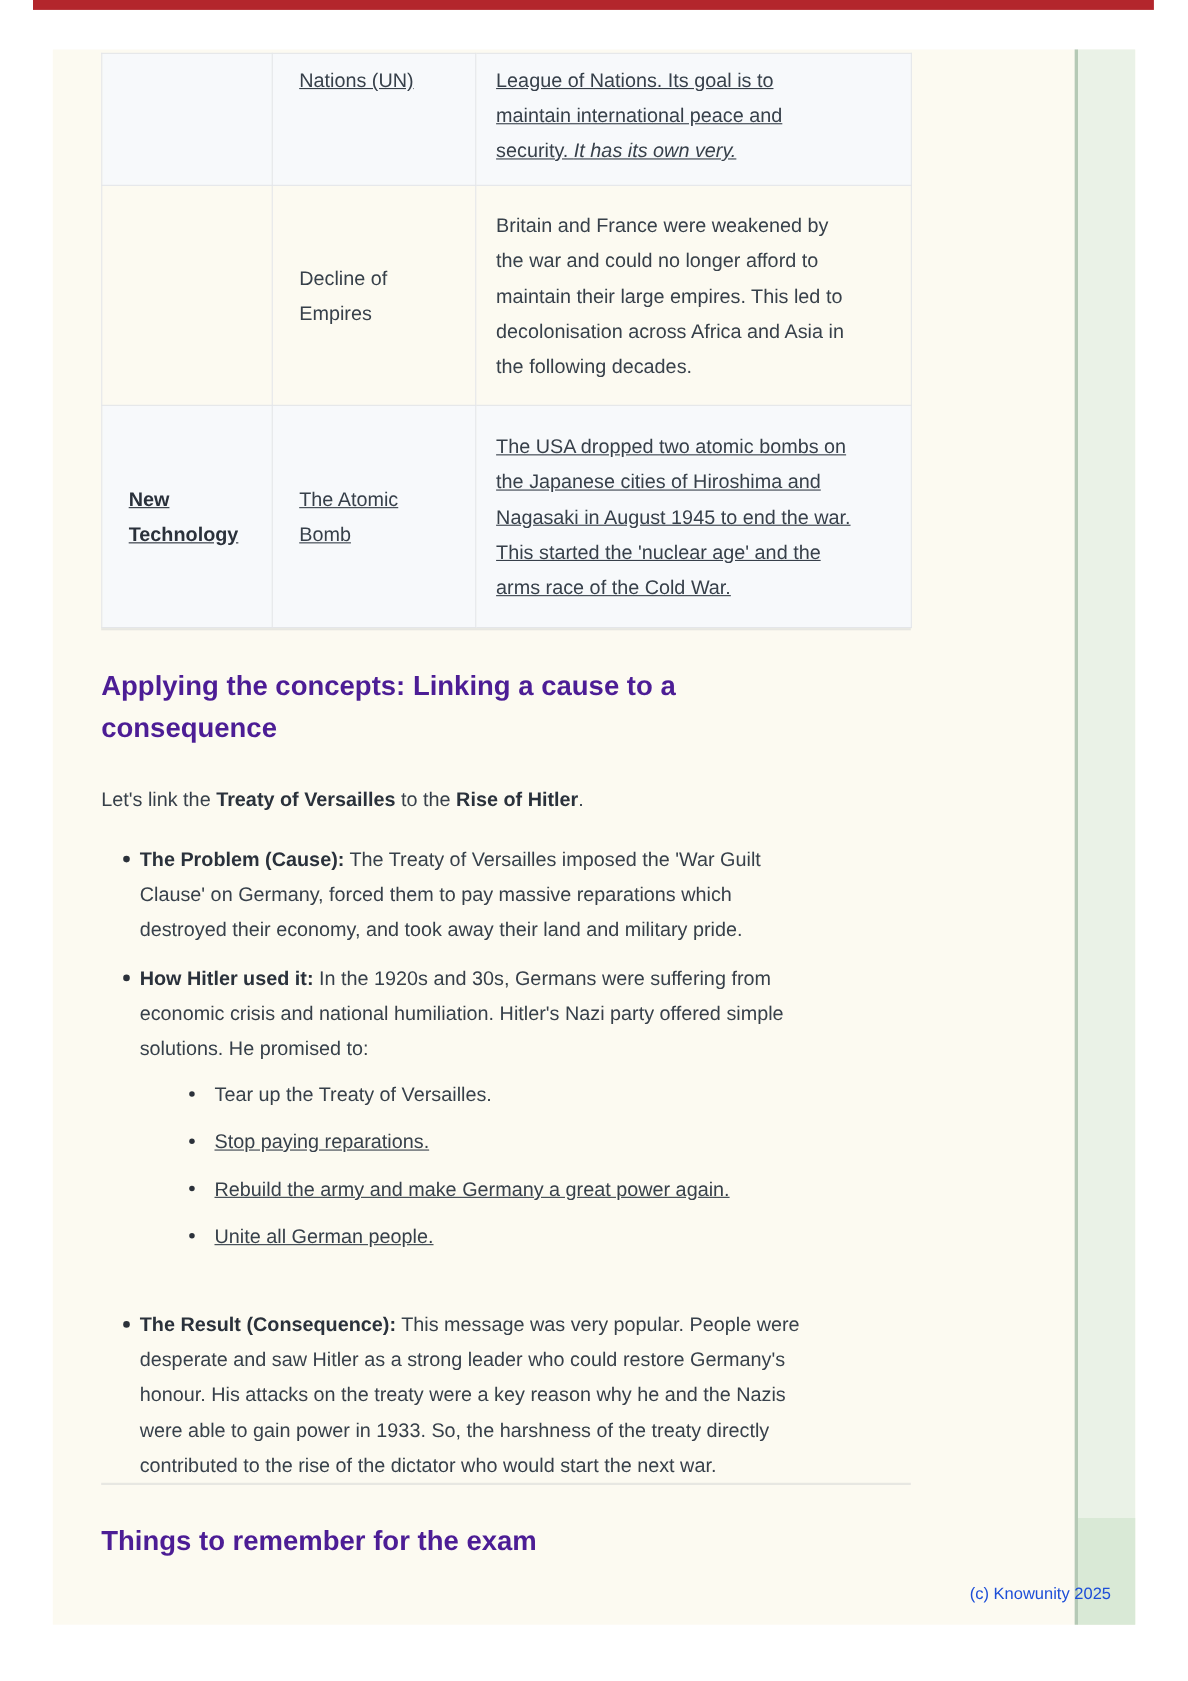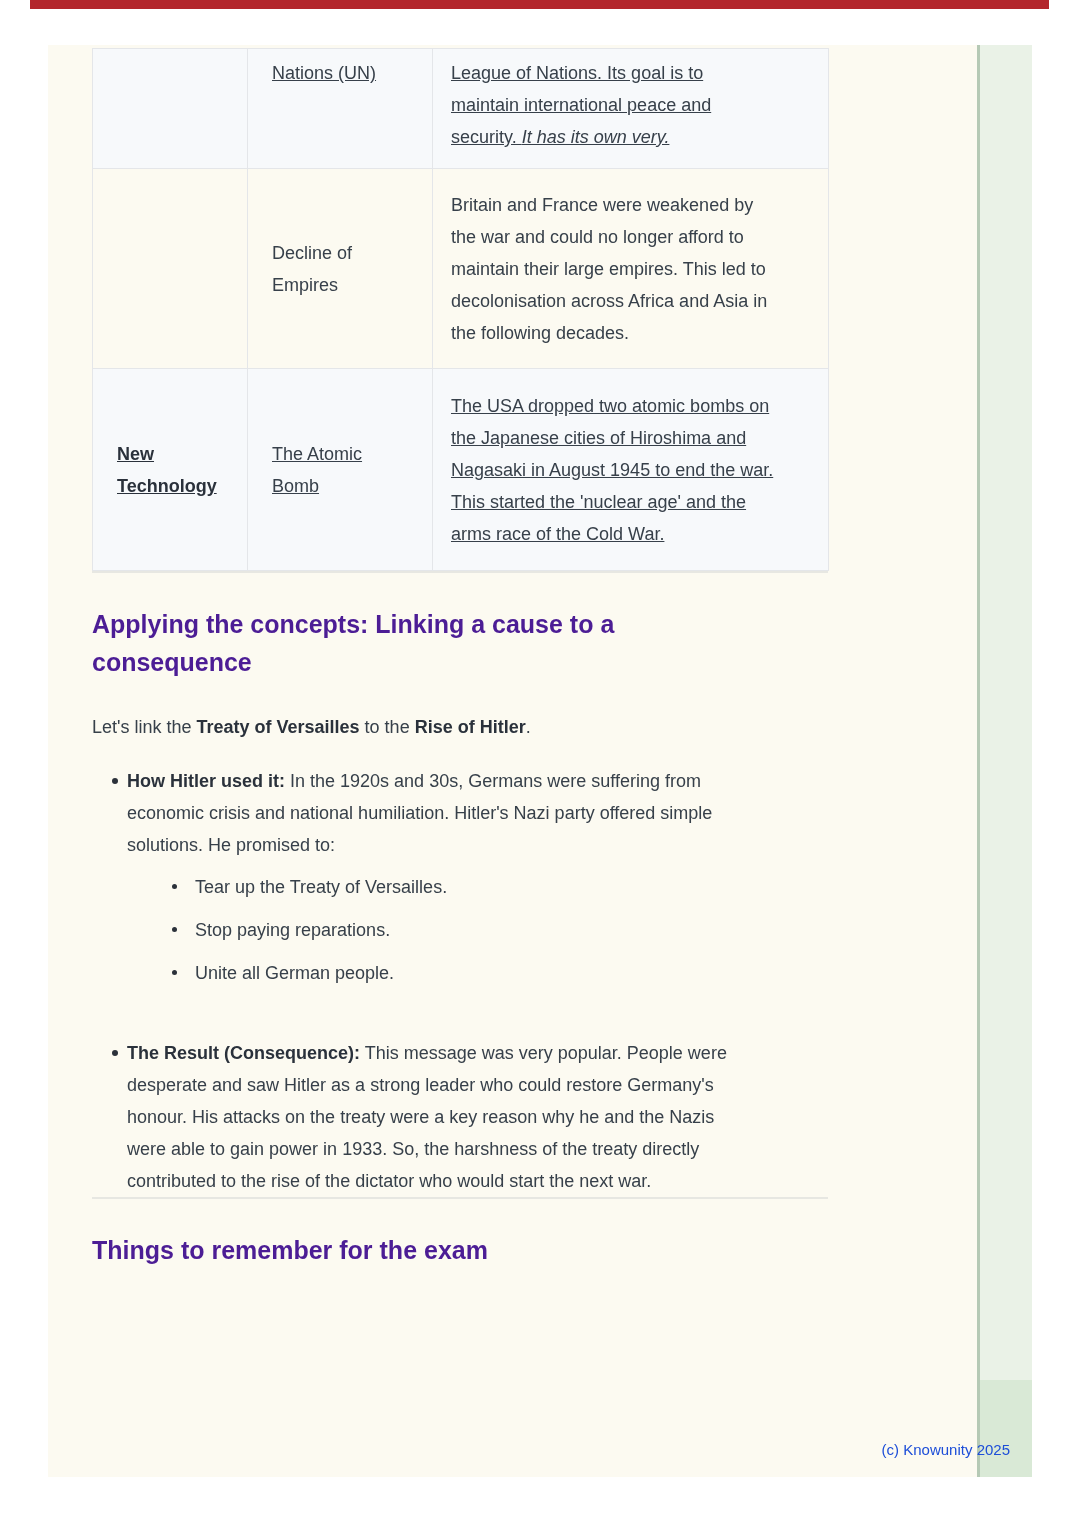--- a/index.html
+++ b/index.html
@@ -45,21 +45,21 @@
 
   ul.bullets { list-style:none; margin-top:22px; font-size:18px; line-height:32px; }
   ul.bullets > li { position:relative; padding-left:35px; white-space:pre-line; }
   ul.bullets > li + li { margin-top:12px; }
   ul.bullets > li.gap { margin-top:16px; }
   ul.bullets > li::before { content:""; position:absolute; left:20px; top:13px;
       width:6px; height:6px; border-radius:50%; background:#2b313a; }
 
   ul.subbullets { list-style:none; margin-left:30px; margin-top:10px; white-space:normal; }
   ul.subbullets > li { position:relative; padding-left:38px; }
-  ul.subbullets > li + li { margin-top:11px; }
+  ul.subbullets > li + li { margin-top:11px;text-decoration:underline; }
   ul.subbullets > li::before { content:""; position:absolute; left:15px; top:13px;
       width:5px; height:5px; border-radius:50%; background:#2b313a; }
 
   .watermark { position:absolute; top:1441px; right:70px; z-index:6;
                font-size:15px; color:#1d4ed8; }
 </style>
 </head>
 <body>
 
 <div class="screen">
@@ -113,27 +113,31 @@
         </table>
 
       <hr class="divider hr1">
 
       <h2 class="green h2a">Applying the concepts: Linking a cause to a
 consequence</h2>
 
       <p class="intro"><span>Let's link the </span><b>Treaty of Versailles</b><span> to the </span><b>Rise of Hitler</b><span>.</span></p>
 
       <ul class="bullets">
+        <li><span class="lead">The Problem (Cause):</span><span> The Treaty of Versailles imposed the 'War Guilt
+Clause' on Germany, forced them to pay massive reparations which
+destroyed their economy, and took away their land and military pride.</span></li>
 
         <li><span class="lead">How Hitler used it:</span><span> In the 1920s and 30s, Germans were suffering from
 economic crisis and national humiliation. Hitler's Nazi party offered simple
 solutions. He promised to:</span>
           <ul class="subbullets">
             <li>Tear up the Treaty of Versailles.</li>
             <li>Stop paying reparations.</li>
+            <li>Rebuild the army and make Germany a great power again.</li>
             <li>Unite all German people.</li>
           </ul>
         </li>
 
         <li class="gap"><span class="lead">The Result (Consequence):</span><span> This message was very popular. People were
 desperate and saw Hitler as a strong leader who could restore Germany's
 honour. His attacks on the treaty were a key reason why he and the Nazis
 were able to gain power in 1933. So, the harshness of the treaty directly
 contributed to the rise of the dictator who would start the next war.</span></li>
       </ul>

